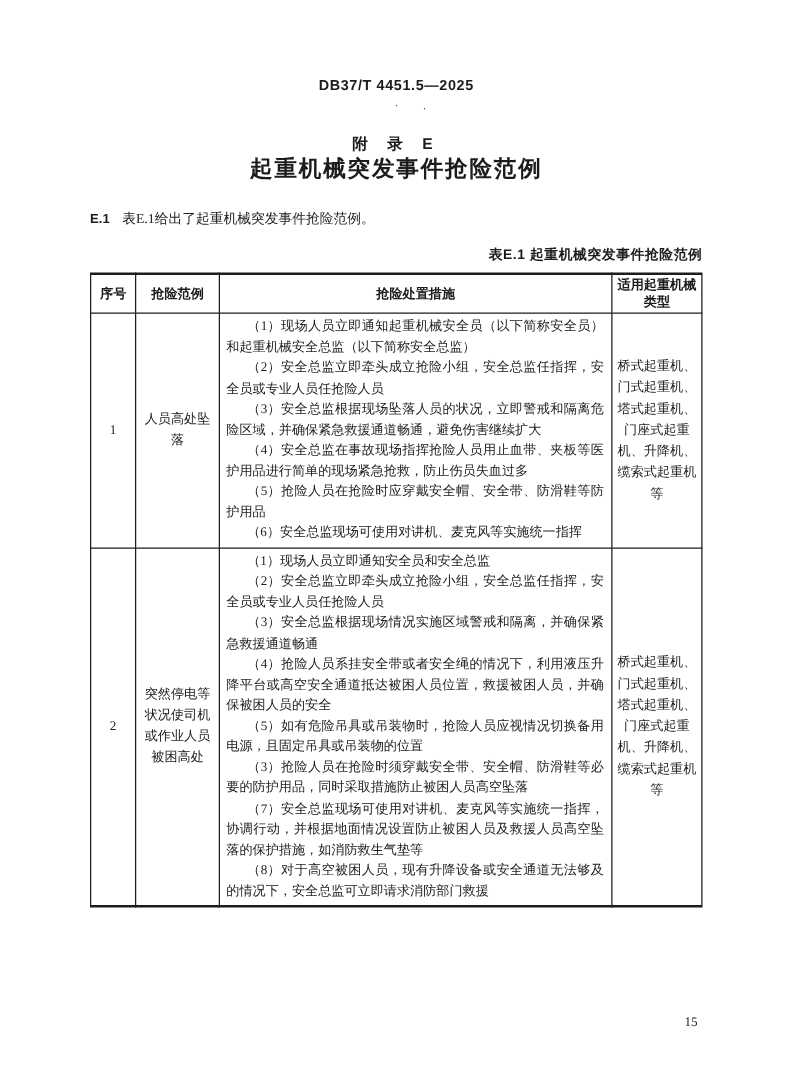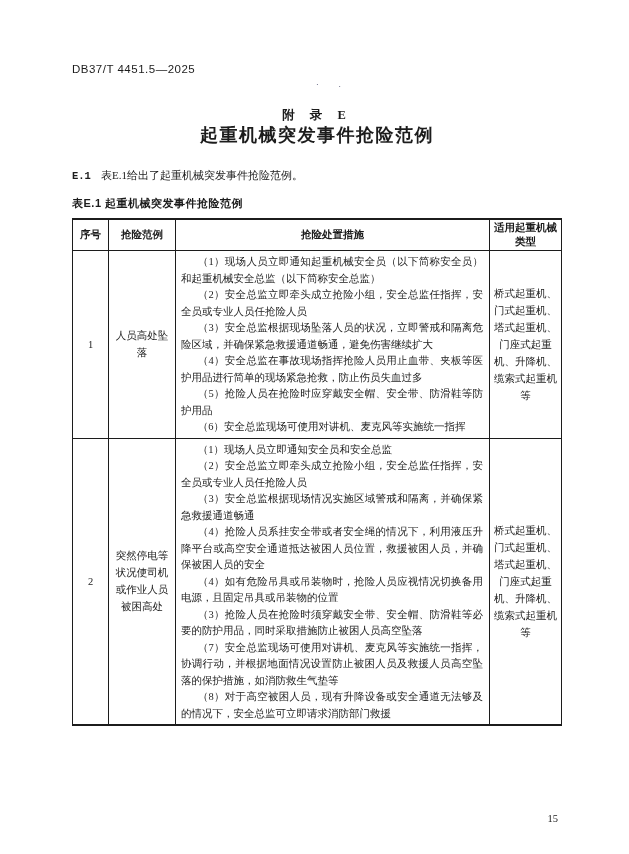--- a/index.html
+++ b/index.html
@@ -8,52 +8,52 @@
     width: 629px; height: 854px;
     position: relative;
     font-family: "Liberation Serif", "DejaVu Serif", serif;
     color: #1c1c1c;
     overflow: hidden;
   }
   .page { position: absolute; inset: 0; background: #ffffff; }
 
   .doc-code {
     position: absolute; top: 63px; left: 72px; width: 490px;
-    text-align: left;
+    text-align: center;
     font-family: "Liberation Sans", "DejaVu Sans", sans-serif;
-    font-weight: normal; font-size: 11.5px; letter-spacing: 0.5px;
+    font-weight: bold; font-size: 11.5px; letter-spacing: 0.5px;
   }
 
   .artifact {
     position: absolute; top: 80px; left: 316px;
     font-size: 8px; letter-spacing: 9px; color: #20224a;
   }
 
   .appendix-title {
     position: absolute; top: 106px; left: 72px; width: 490px;
     text-align: center;
-    font-family: Liberation Serif, serif;
+    font-family: Liberation Sans, sans-serif;
     font-weight: bold;
   }
   .appendix-title .t1 { font-size: 12.5px; line-height: 19px; letter-spacing: 6px; }
   .appendix-title .t2 { font-size: 11px;   line-height: 19px; }
   .appendix-title .t3 { font-size: 18px; line-height: 20px; letter-spacing: 1.5px; }
 
   .clause-line {
     position: absolute; top: 168px; left: 72px; width: 490px;
     font-size: 11px; line-height: 15px;
   }
   .clause-no {
-    font-family: Liberation Mono, monospace;
+    font-family: Liberation Sans, sans-serif;
     font-weight: bold; margin-right: 10px; font-size: 10.5px;
   }
 
   .table-caption {
     position: absolute; top: 196px; left: 72px; width: 490px;
-    text-align: left;
+    text-align: right;
     font-family: "Liberation Sans", "DejaVu Sans", sans-serif;
     font-weight: bold; font-size: 11px; letter-spacing: 0.5px;
   }
 
   table.rescue {
     position: absolute; top: 218px; left: 72px;
     width: 489px;
     border-collapse: collapse; table-layout: fixed;
     border-top: 2px solid #1c1c1c;
     border-bottom: 2px solid #1c1c1c;
@@ -141,21 +141,21 @@
           <td class="cell-applicable">桥式起重机、门式起重机、塔式起重机、门座式起重机、升降机、缆索式起重机等</td>
         </tr>
         <tr class="data-row-1">
           <td class="cell-no">2</td>
           <td class="cell-scenario">突然停电等状况使司机或作业人员被困高处</td>
           <td class="cell-measures">
             <div class="measure">（1）现场人员立即通知安全员和安全总监</div>
             <div class="measure">（2）安全总监立即牵头成立抢险小组，安全总监任指挥，安全员或专业人员任抢险人员</div>
             <div class="measure">（3）安全总监根据现场情况实施区域警戒和隔离，并确保紧急救援通道畅通</div>
             <div class="measure">（4）抢险人员系挂安全带或者安全绳的情况下，利用液压升降平台或高空安全通道抵达被困人员位置，救援被困人员，并确保被困人员的安全</div>
-            <div class="measure">（4）如有危险吊具或吊装物时，抢险人员应视情况切换备用电源，且固定吊具或吊装物的位置</div>
+            <div class="measure">（5）如有危险吊具或吊装物时，抢险人员应视情况切换备用电源，且固定吊具或吊装物的位置</div>
             <div class="measure">（3）抢险人员在抢险时须穿戴安全带、安全帽、防滑鞋等必要的防护用品，同时采取措施防止被困人员高空坠落</div>
             <div class="measure">（7）安全总监现场可使用对讲机、麦克风等实施统一指挥，协调行动，并根据地面情况设置防止被困人员及救援人员高空坠落的保护措施，如消防救生气垫等</div>
             <div class="measure">（8）对于高空被困人员，现有升降设备或安全通道无法够及的情况下，安全总监可立即请求消防部门救援</div>
           </td>
           <td class="cell-applicable">桥式起重机、门式起重机、塔式起重机、门座式起重机、升降机、缆索式起重机等</td>
         </tr>
       </tbody>
   </table>
 
   <div class="page-number">15</div>

